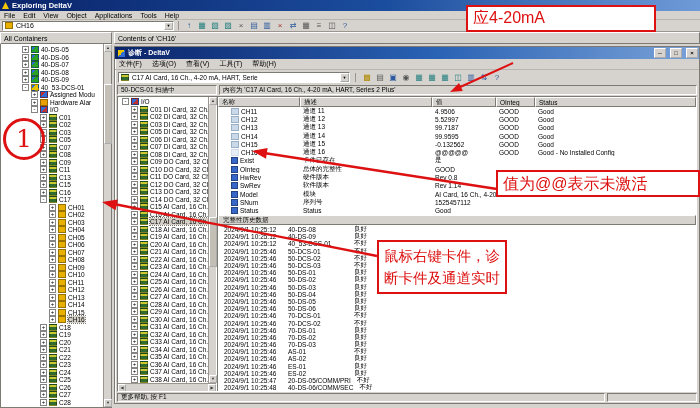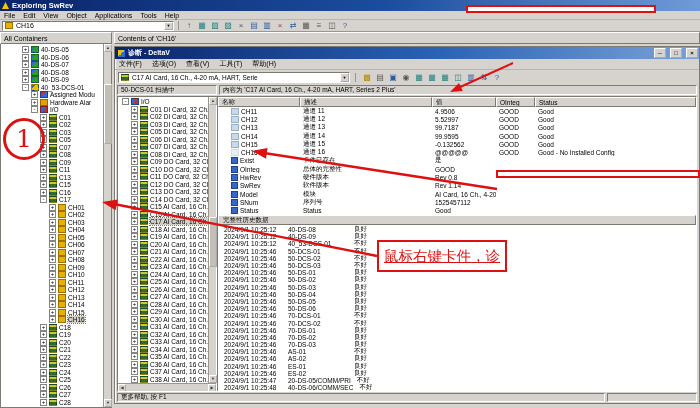--- a/index.html
+++ b/index.html
@@ -98,28 +98,28 @@
   .istatus .cell{border:1px solid;border-color:#7d7a74 #fff #fff #7d7a74;height:9px;display:flex;align-items:center;padding-left:3px;}
   .istatus .c1{flex:1;} .istatus .c2{width:90px;flex:none;}
 
   
   .overlay{position:absolute;left:0;top:0;width:700px;height:408px;z-index:5;pointer-events:none;}
   .circle1{position:absolute;left:3px;top:118px;width:42px;height:42px;border:3px solid #dd1111;border-radius:50%;
     color:#dd1111;font-family:"DejaVu Serif",serif;font-size:25px;line-height:36px;text-align:center;z-index:6;background:transparent;}
   .annbox{position:absolute;background:#fff;border:2px solid #dd1111;color:#dd1111;z-index:6;padding:2px 5px;}
   .box1{left:466px;top:5px;width:190px;font-size:16px;line-height:18.5px;}
   .box2{left:496px;top:170px;width:204px;font-size:16px;line-height:19px;}
-  .box3{left:377px;top:240px;width:130px;font-size:14.5px;line-height:22px;padding:3px 5px;text-decoration:underline;}
+  .box3{left:377px;top:240px;width:130px;font-size:14.5px;line-height:22px;padding:3px 5px;}
 </style>
 </head>
 <body>
 
 <div class="titlebar">
   <span class="logo"></span>
-  <span>Exploring SwRev</span>
+  <span>Exploring DeltaV</span>
 </div>
 
 <div class="menubar">
 
 <span class="mitem">File</span>
     <span class="mitem">Edit</span>
     <span class="mitem">View</span>
     <span class="mitem">Object</span>
     <span class="mitem">Applications</span>
     <span class="mitem">Tools</span>
@@ -937,20 +937,23 @@
   <line x1="497" y1="189" x2="264" y2="153" stroke="#dd1111" stroke-width="2.3"></line>
   <polygon points="252,151 267.6,147.9 266,158.7" fill="#dd1111"></polygon>
   <line x1="377" y1="256" x2="114" y2="204" stroke="#dd1111" stroke-width="2.3"></line>
   <polygon points="102,202 117.8,199.5 115.6,210.3" fill="#dd1111"></polygon>
 </svg>
 
 <div class="circle1">1</div>
 
 <div class="annbox box1">
 
+    <div class="annline">应4-20mA</div>
   </div>
 <div class="annbox box2">
 
+    <div class="annline">值为@@表示未激活</div>
   </div>
 <div class="annbox box3">
 
 <div class="annline">鼠标右键卡件，诊</div>
+    <div class="annline">断卡件及通道实时</div>
   </div>
 
 </body></html>

